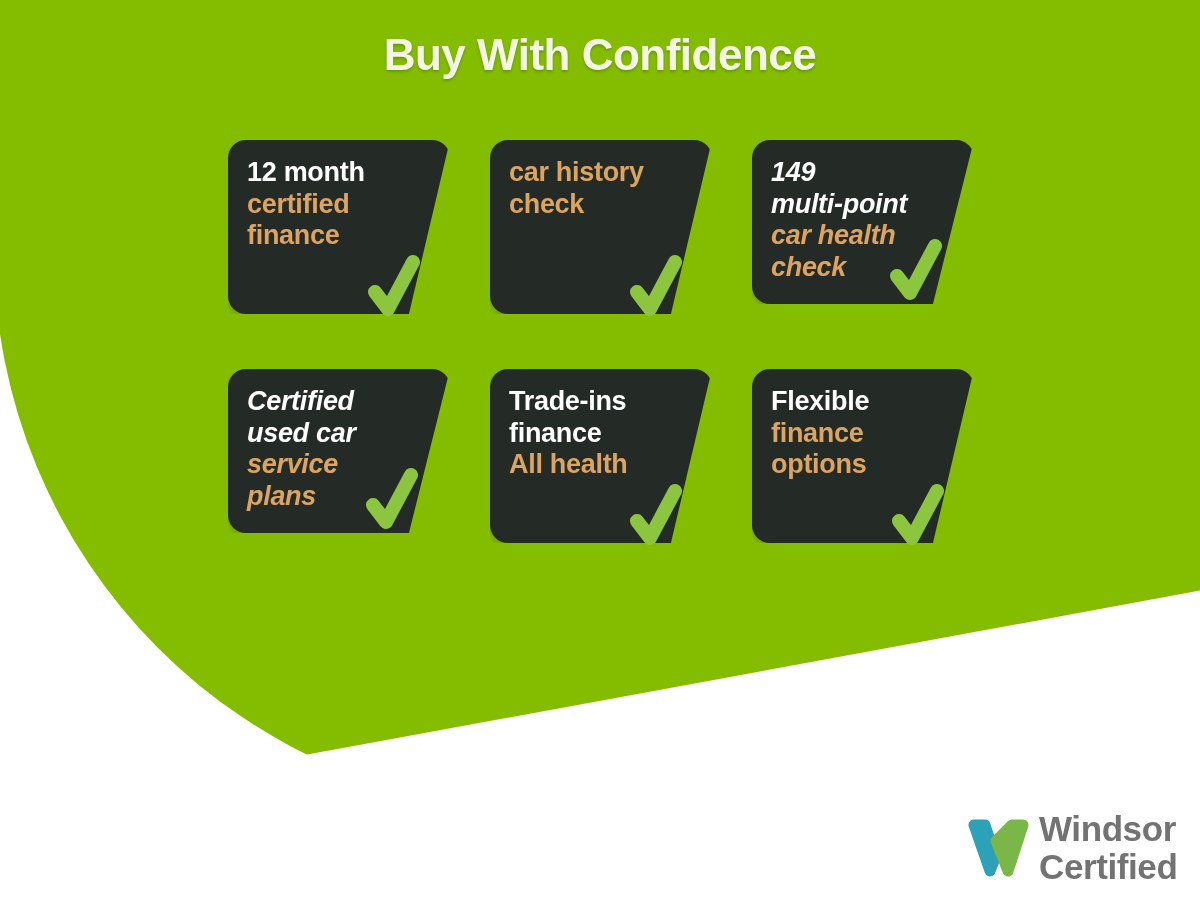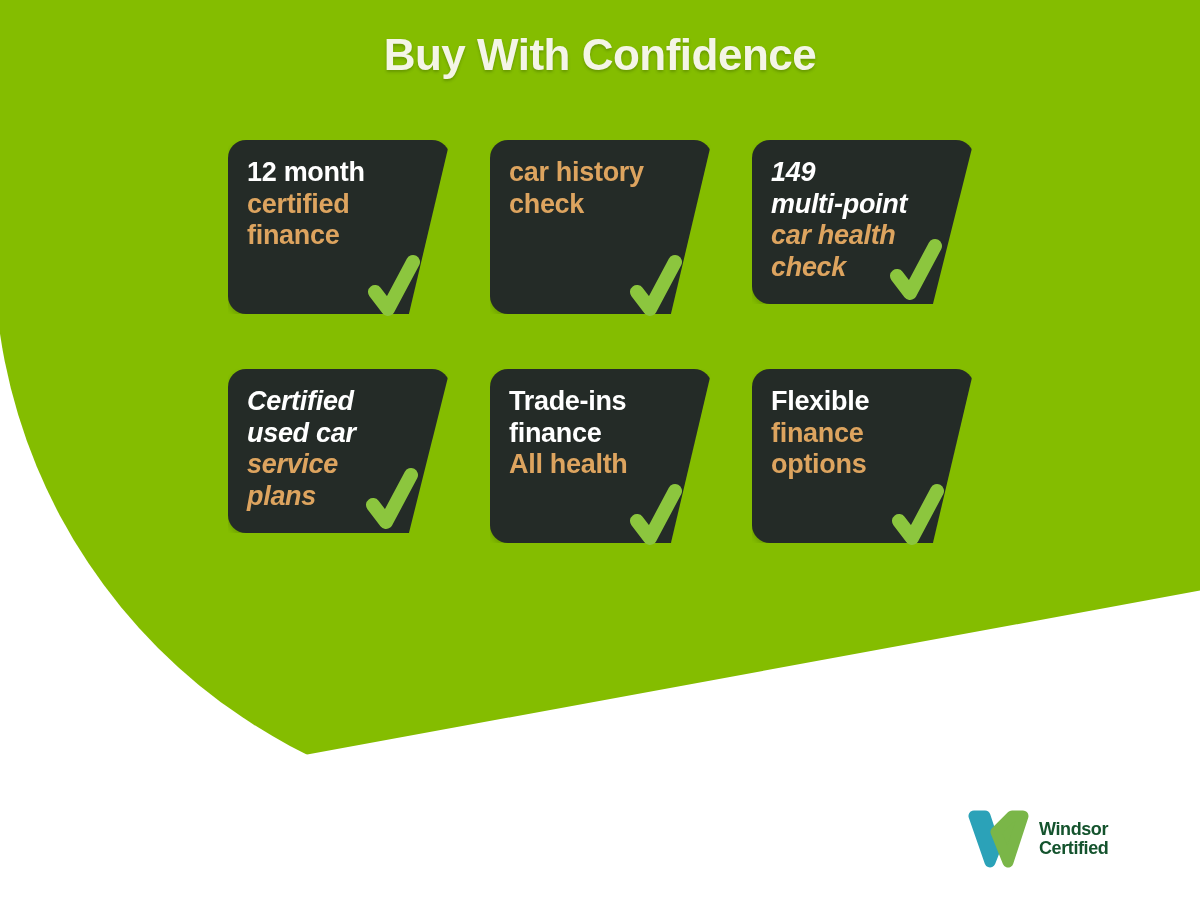--- a/index.html
+++ b/index.html
@@ -104,23 +104,23 @@
     position: absolute;
     left: 968px;
     top: 810px;
     display: flex;
     align-items: center;
     gap: 9px;
   }
   .logo-mark { width: 62px; height: 58px; flex: 0 0 62px; }
   .logo-text {
     line-height: 1.08;
-    font-size: 18px;
+    font-size: 35px;
     font-weight: bold;
-    color: #14532d;
+    color: #737373;
     letter-spacing: -0.4px;
   }
   .logo-text span { display: block; }
 </style>
 </head>
 <body>
 
 <div class="stage">
 
   <div class="green-panel"></div>

